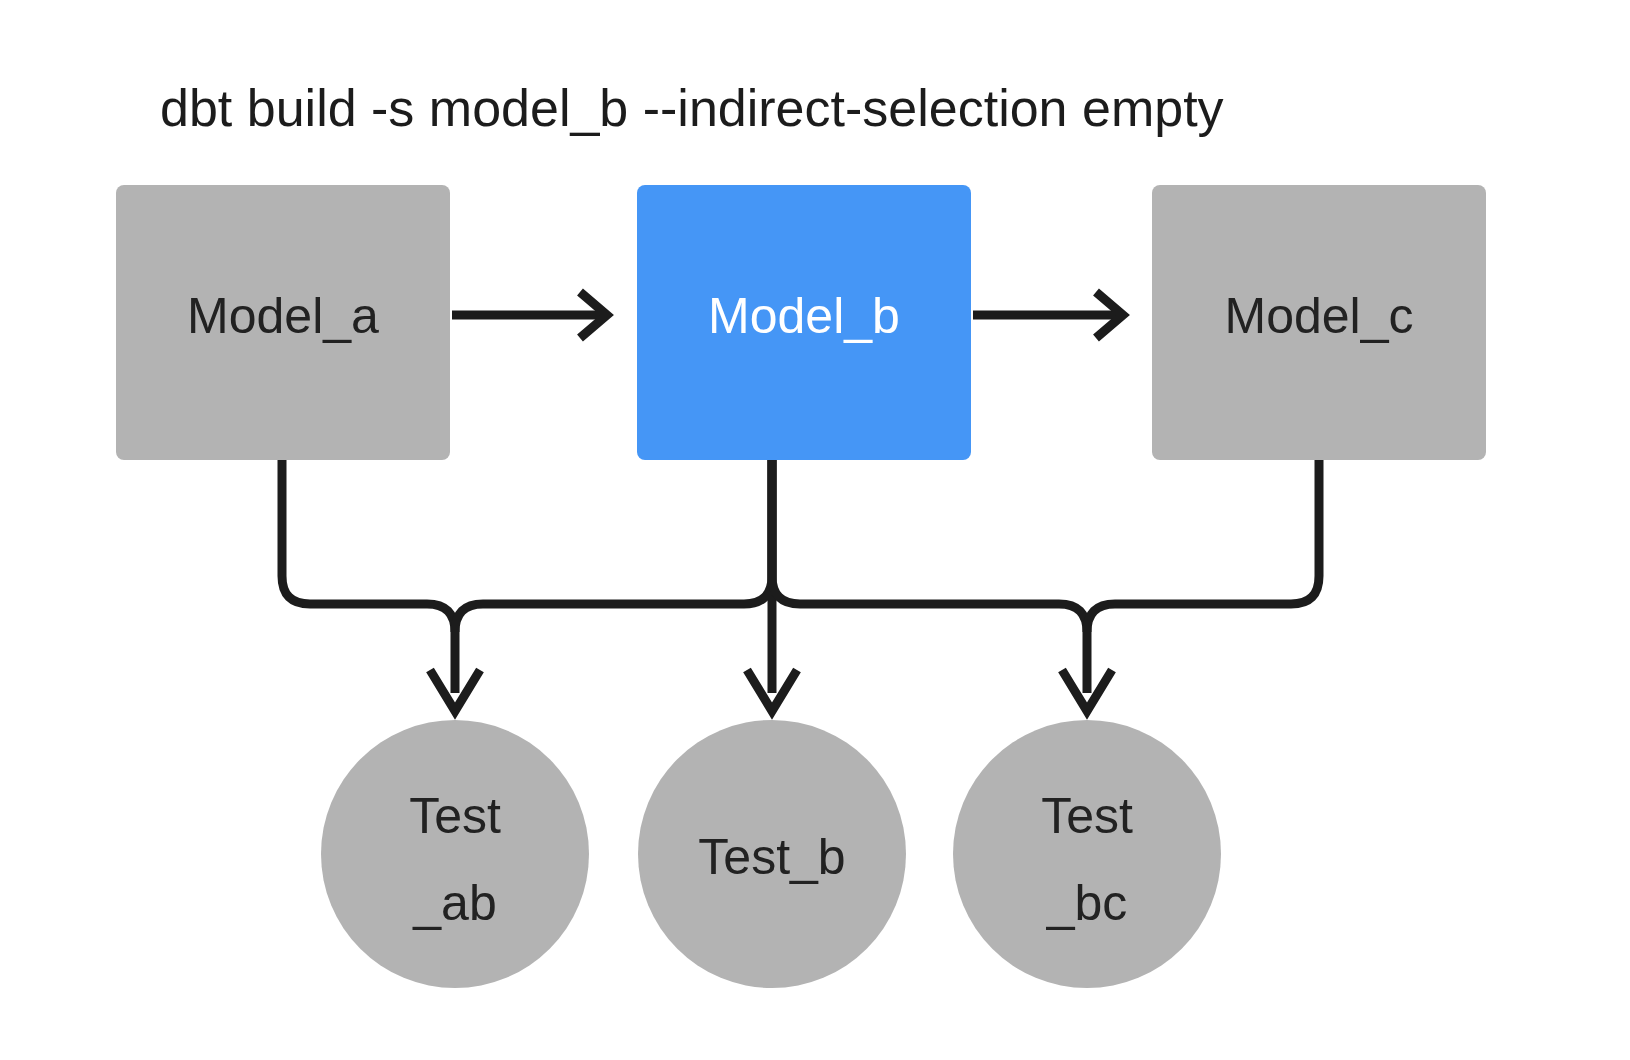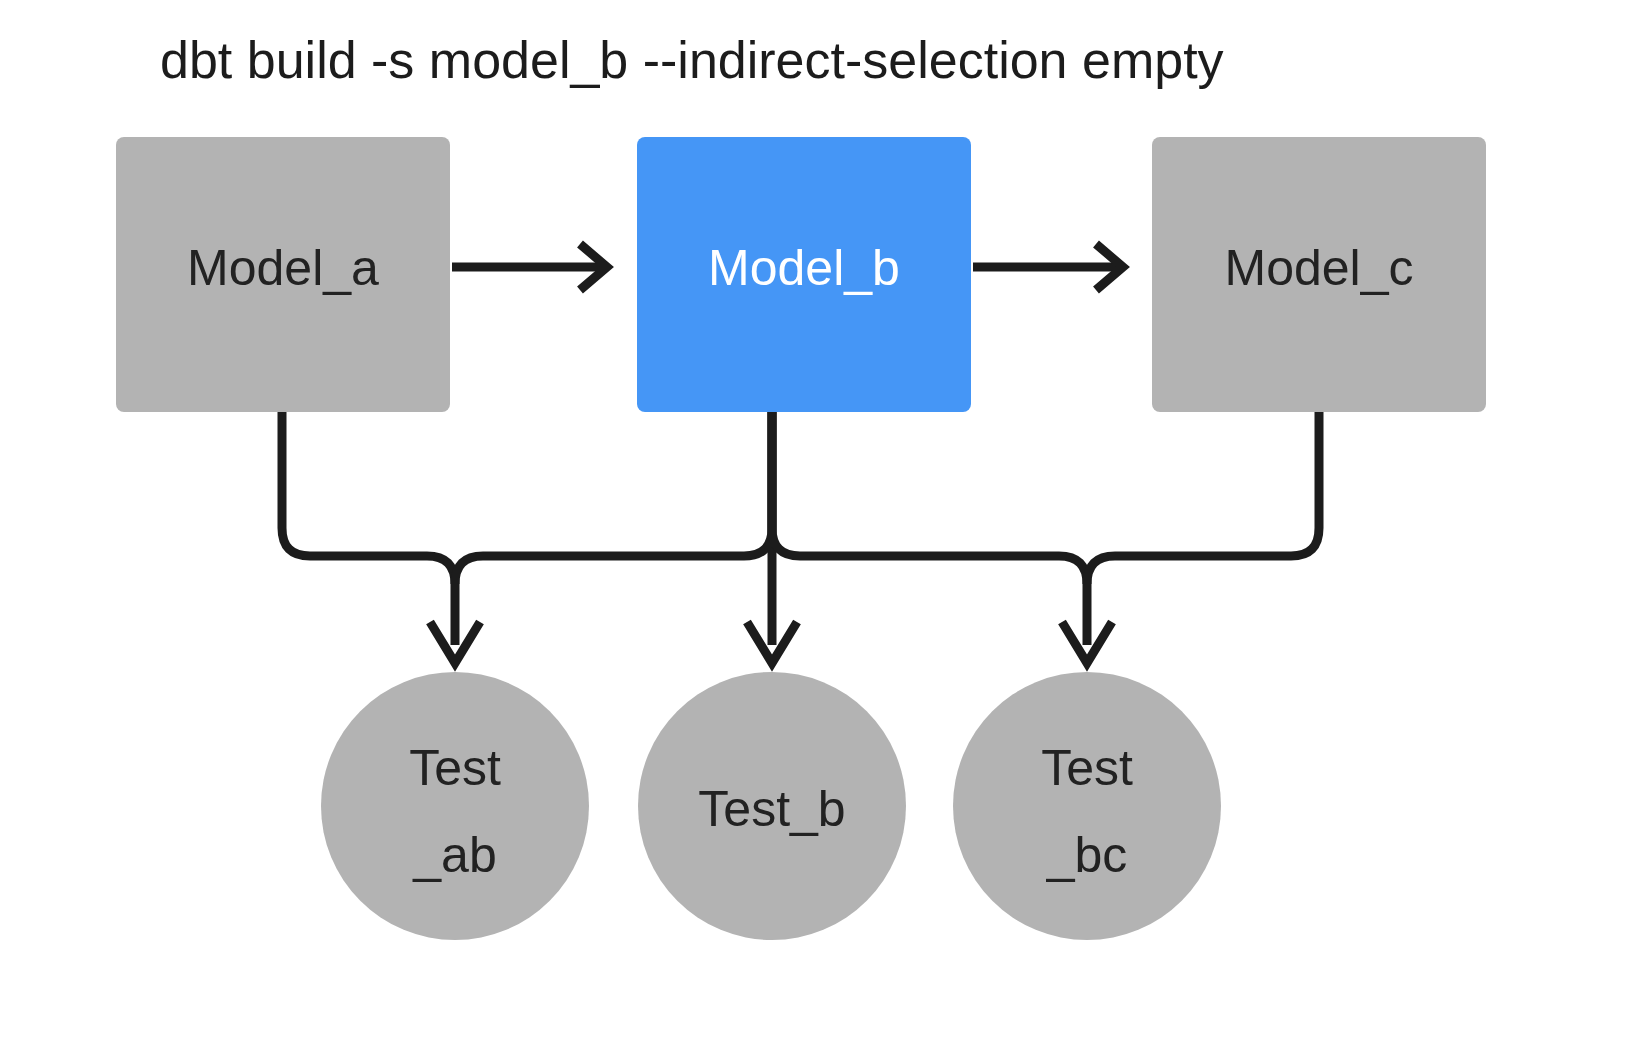--- a/index.html
+++ b/index.html
@@ -11,20 +11,21 @@
     width: 1630px;
     height: 1060px;
     overflow: hidden;
     font-family: "Liberation Sans", sans-serif;
   }
   #diagram-root {
     position: relative;
     width: 1630px;
     height: 808px;
     background: #ffffff;
+    margin-top: 48px;
   }
   svg.canvas {
     position: absolute;
     left: 0;
     top: 0;
     width: 1630px;
     height: 1060px;
   }
   .node-label-box {
     font-family: "Liberation Sans", sans-serif;

